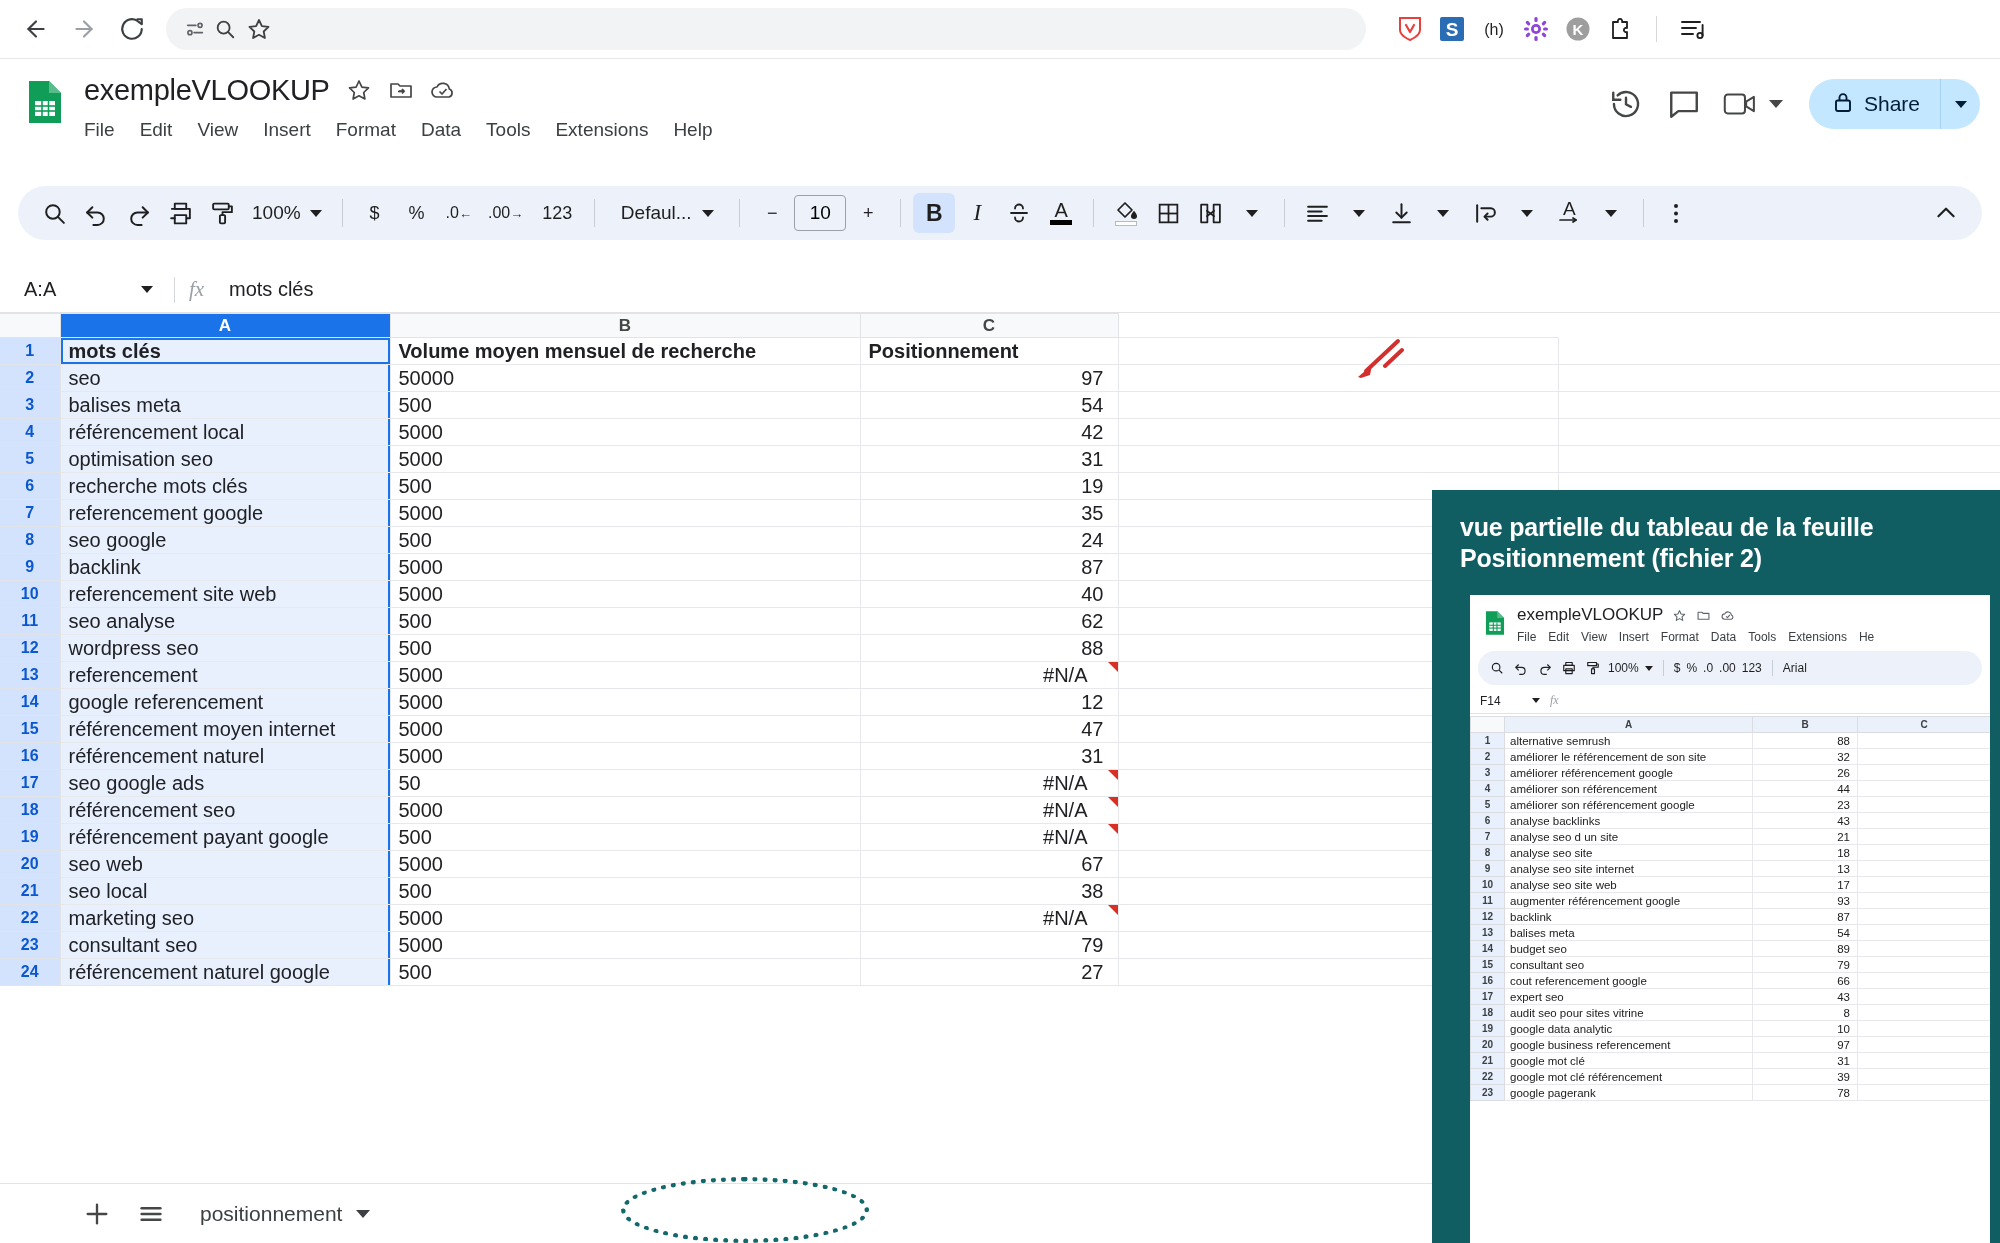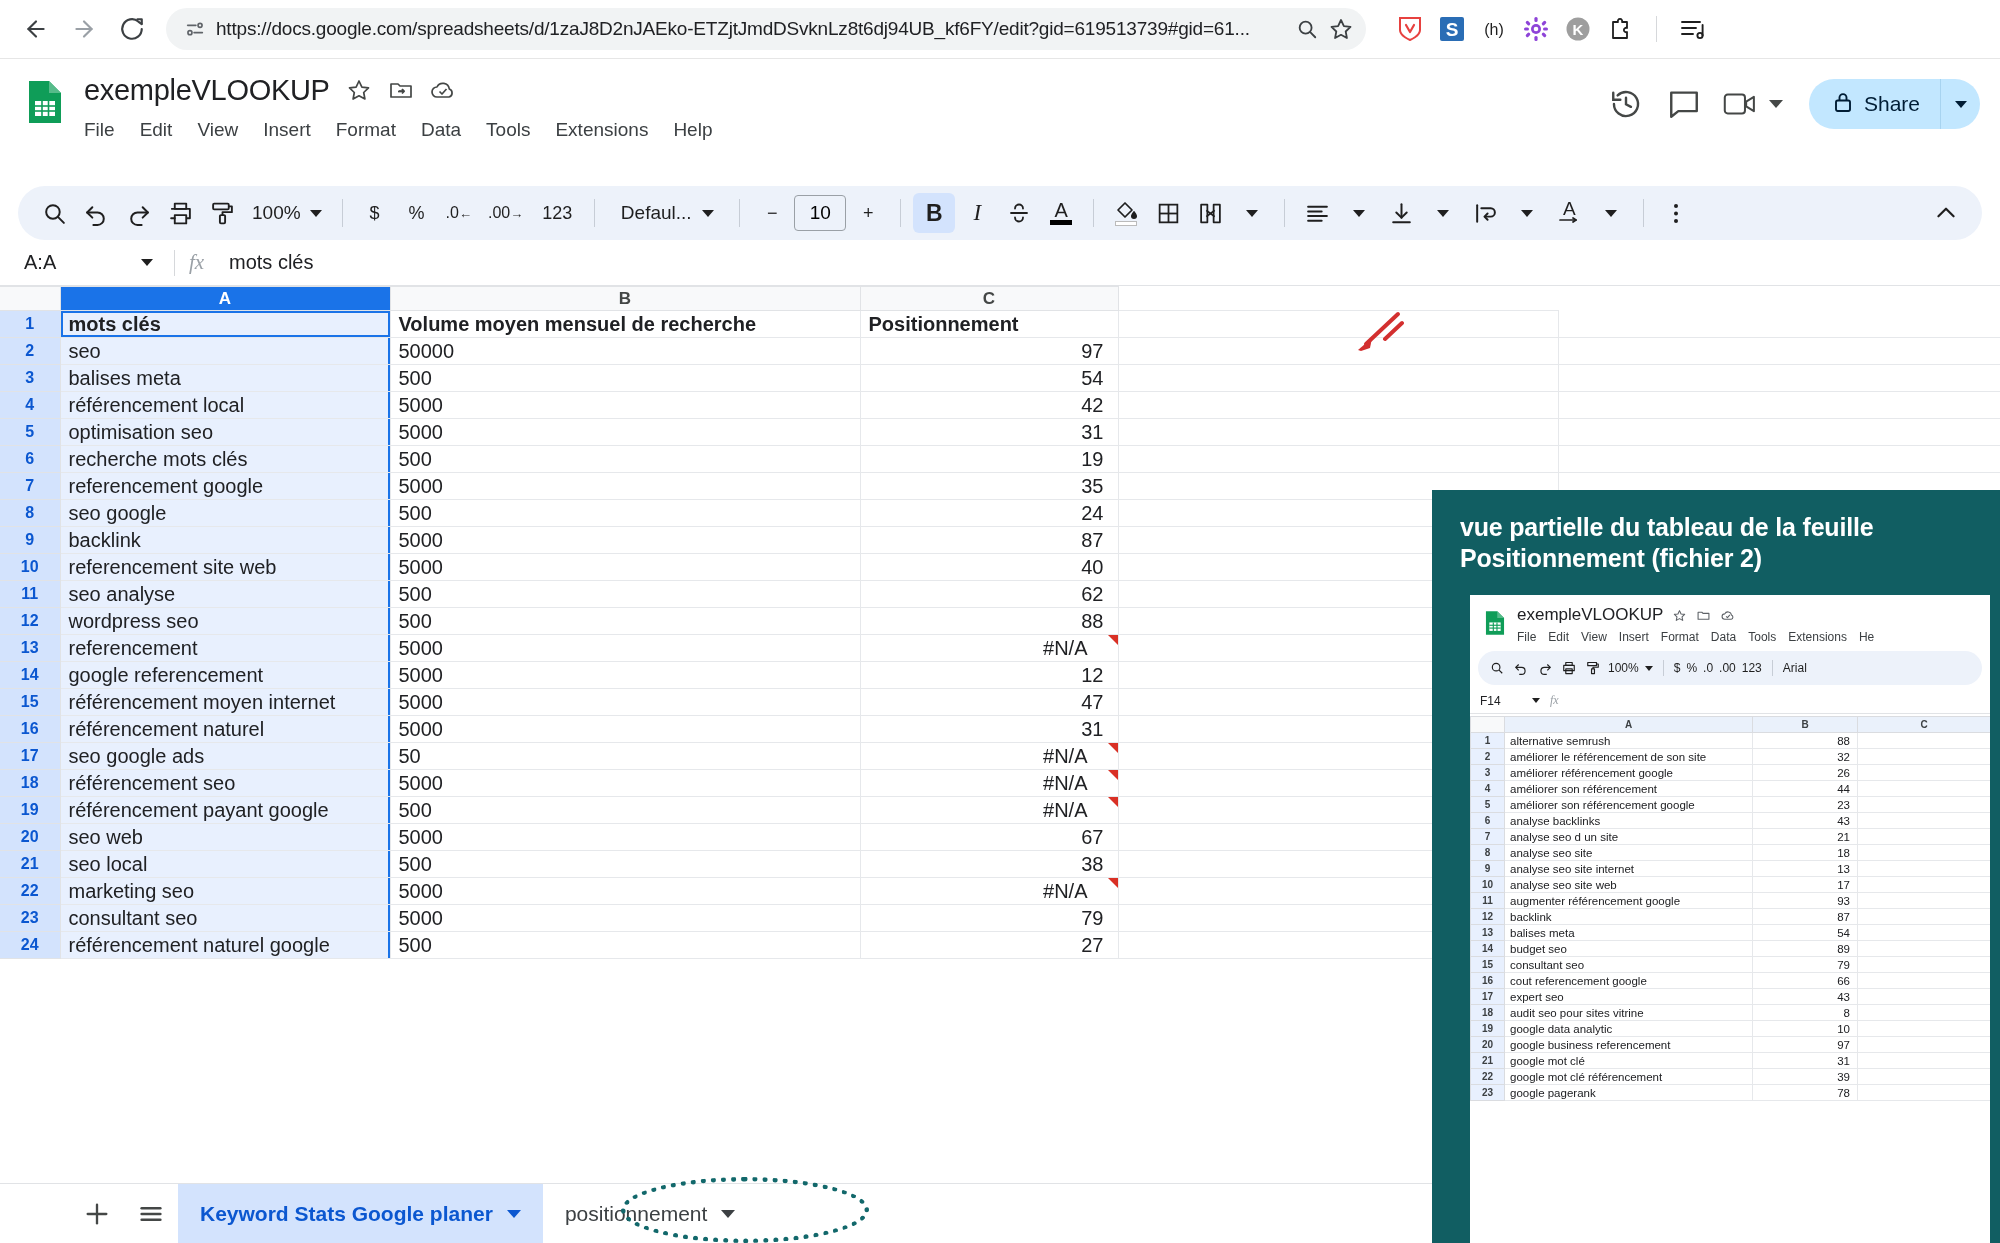--- a/index.html
+++ b/index.html
@@ -128,20 +128,21 @@
   .tb-bold { background:#d3e3fd; font-weight:bold; font-size:23px; width:42px;}
   .tb-collapse { margin-left:auto; }
 
   
   .formula-bar {
     height:46px;
     display:flex; align-items:center;
     background:#fff;
     padding-left:16px;
     border-bottom:1px solid #e1e3e6;
+    margin-top:27px;
   }
   .namebox { width:118px; font-size:20px; color:#202124; padding-left:8px;}
   .nb-caret { width:26px; display:flex; justify-content:center;}
   .fb-sep { width:1px; height:26px; background:#d6d8db; margin:0 14px;}
   .fx { font-size:21px; color:#9aa0a6; font-style:italic; font-family:"Liberation Serif",serif; width:30px;}
   .fb-content { font-size:20px; color:#202124; padding-left:10px;}
 
   
   .grid-area { position:relative; background:#fff; height:936px; overflow:hidden;}
   table.grid { border-collapse:collapse; table-layout:fixed; width:2000px; }
@@ -340,21 +341,20 @@
 
   <div class="omnibox">
     <div class="omni-icon">
       <svg width="22" height="22" viewBox="0 0 24 24" fill="none" stroke="#5f6368" stroke-width="1.8" stroke-linecap="round">
           <line x1="4" y1="8" x2="13" y2="8"></line>
           <circle cx="17.5" cy="8" r="2.2"></circle>
           <line x1="11" y1="16" x2="20" y2="16"></line>
           <circle cx="6.5" cy="16" r="2.2"></circle>
         </svg>
     </div>
-    <div class="omni-url">https://docs.google.com/spreadsheets/d/1zaJ8D2nJAEko-ETZjtJmdDSvknLz8t6dj94UB_kf6FY/edit?gid=619513739#gid=61...</div>
     <div class="omni-right">
       <div class="omni-icon">
         <svg width="22" height="22" viewBox="0 0 24 24" fill="none" stroke="#3c4043" stroke-width="2" stroke-linecap="round">
             <circle cx="10.5" cy="10.5" r="6.5"></circle>
             <line x1="15.5" y1="15.5" x2="21" y2="21"></line>
           </svg>
       </div>
       <div class="omni-icon">
         <svg width="24" height="24" viewBox="0 0 24 24" fill="none" stroke="#3c4043" stroke-width="1.8" stroke-linejoin="round">
             <polygon points="12 3 14.9 9.1 21.5 9.9 16.7 14.5 17.9 21 12 17.8 6.1 21 7.3 14.5 2.5 9.9 9.1 9.1"></polygon>
@@ -1184,22 +1184,18 @@
         <line x1="4" y1="12" x2="20" y2="12"></line>
       </svg>
   </div>
   <div class="tb-ico2">
     <svg width="28" height="28" viewBox="0 0 24 24" stroke="#444746" stroke-width="2.2" stroke-linecap="round">
         <line x1="4" y1="7" x2="20" y2="7"></line>
         <line x1="4" y1="12" x2="20" y2="12"></line>
         <line x1="4" y1="17" x2="20" y2="17"></line>
       </svg>
   </div>
-  <div class="sheet-tab active">
-    <span>Keyword Stats Google planer</span>
-    <span class="tab-caret"></span>
-  </div>
   <div class="sheet-tab inactive">
     <span>positionnement</span>
     <span class="tab-caret"></span>
   </div>
   <div class="tab-circle"></div>
 </div>
 
 </body></html>

